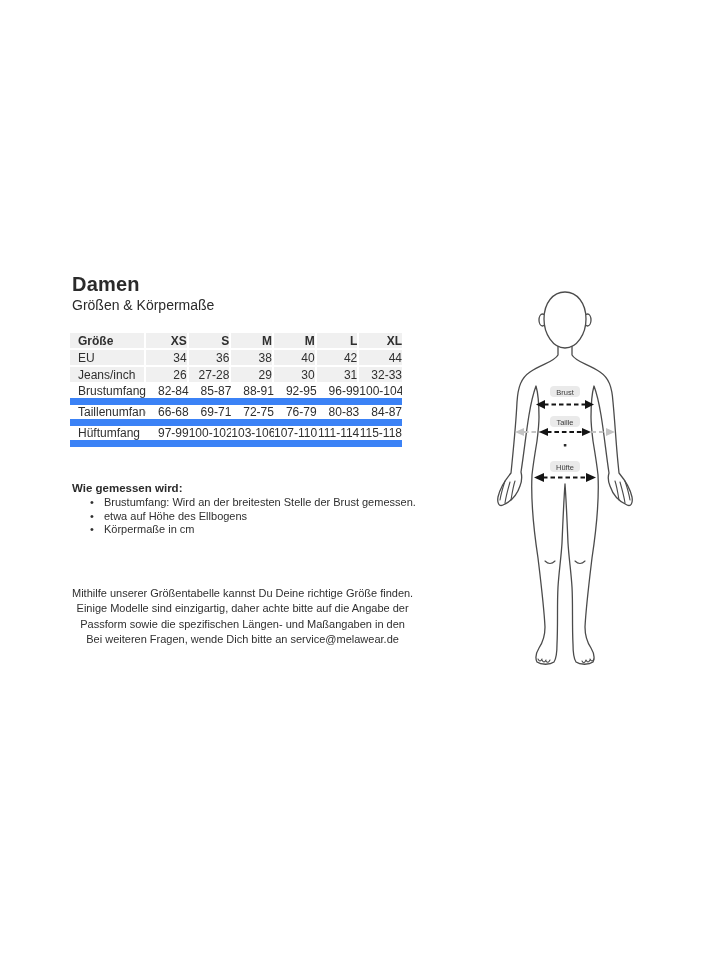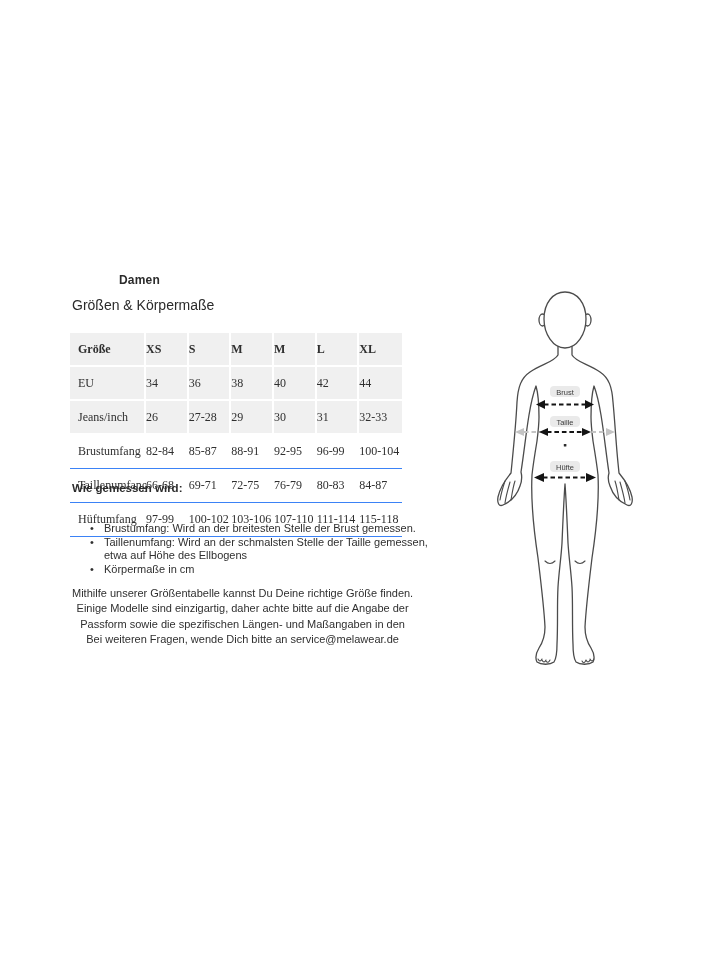--- a/index.html
+++ b/index.html
@@ -2,49 +2,49 @@
 <html><head>
 <meta charset="utf-8">
 <style>
   html,body { margin:0; padding:0; }
   .page {
     position:relative; width:720px; height:960px; background:#ffffff;
     font-family:"Liberation Sans", sans-serif; color:#2f2f2f; overflow:hidden;
   }
   .title {
     position:absolute; left:72px; top:273px;
-    font-size:12px; font-weight:700; color:#2b2b2b; letter-spacing:.2px;margin-left:47px;
+    font-size:20px; font-weight:700; color:#2b2b2b; letter-spacing:.2px;
   }
   .subtitle {
     position:absolute; left:72px; top:297px;
     font-size:14px; font-weight:400; color:#2b2b2b;
   }
   table.size-table {
     position:absolute; left:70px; top:333px; width:332px;
     border-collapse:separate; border-spacing:0; table-layout:fixed;
     font-size:12px; color:#2f2f2f;
   }
   .size-table th, .size-table td {
-    height:34px; padding:0; box-sizing:border-box; font-weight:400;
-    white-space:nowrap; overflow:hidden;font-family:Liberation Serif, serif;
+    height:17px; padding:0; box-sizing:border-box; font-weight:400;
+    white-space:nowrap; overflow:hidden;
   }
   .size-table th { font-weight:700; }
   .size-table .label { text-align:left; padding-left:8px; }
-  .size-table .val { text-align:left; }
+  .size-table .val { text-align:right; }
   .size-table tr.shaded th, .size-table tr.shaded td {
     background:#f0f0f0; border-right:2px solid #ffffff; border-bottom:2px solid #ffffff;
   }
   .size-table tr.shaded th:last-child, .size-table tr.shaded td:last-child { border-right:none; }
-  .size-table tr.plain td { border-bottom:1px solid #3b82f6; background:#ffffff; }
+  .size-table tr.plain td { border-bottom:7px solid #3b82f6; background:#ffffff; }
   .measure-heading {
     position:absolute; left:72px; top:482px;
     font-size:11.5px; font-weight:700; color:#2b2b2b;
   }
   ul.bullets {
-    position:absolute; left:88px; top:522px; margin:0; padding:0; list-style:none;
+    position:absolute; left:88px; top:496px; margin:0; padding:0; list-style:none;
     font-size:11px; line-height:13.5px; color:#2f2f2f;
   }
   ul.bullets li { position:relative; padding-left:16px; }
   ul.bullets li::before { content:"\2022"; position:absolute; left:2px; top:0; font-size:11px; }
   .note {
     position:absolute; left:72px; top:586px;
     font-size:11px; line-height:15.3px; color:#2f2f2f; white-space:nowrap;text-align:center;
   }
   .figure-wrap { position:absolute; left:470px; top:275px; width:200px; height:400px; }
   .figure-wrap svg { display:block; width:200px; height:400px; }
@@ -127,21 +127,20 @@
       </tbody>
   </table>
 
   <div class="measure-heading">Wie gemessen wird:</div>
 
   <ul class="bullets" id="bullet-list">
       <li>
         <div>Brustumfang: Wird an der breitesten Stelle der Brust gemessen.</div>
       </li>
       <li>
-        <div>Taillenumfang: Wird an der schmalsten Stelle der Taille gemessen,</div>
         <div>etwa auf Höhe des Ellbogens</div>
       </li>
       <li>
         <div>Körpermaße in cm</div>
       </li>
     </ul>
 
   <div class="note" id="note-block">
       <div>Mithilfe unserer Größentabelle kannst Du Deine richtige Größe finden.</div>
       <div>Einige Modelle sind einzigartig, daher achte bitte auf die Angabe der</div>

